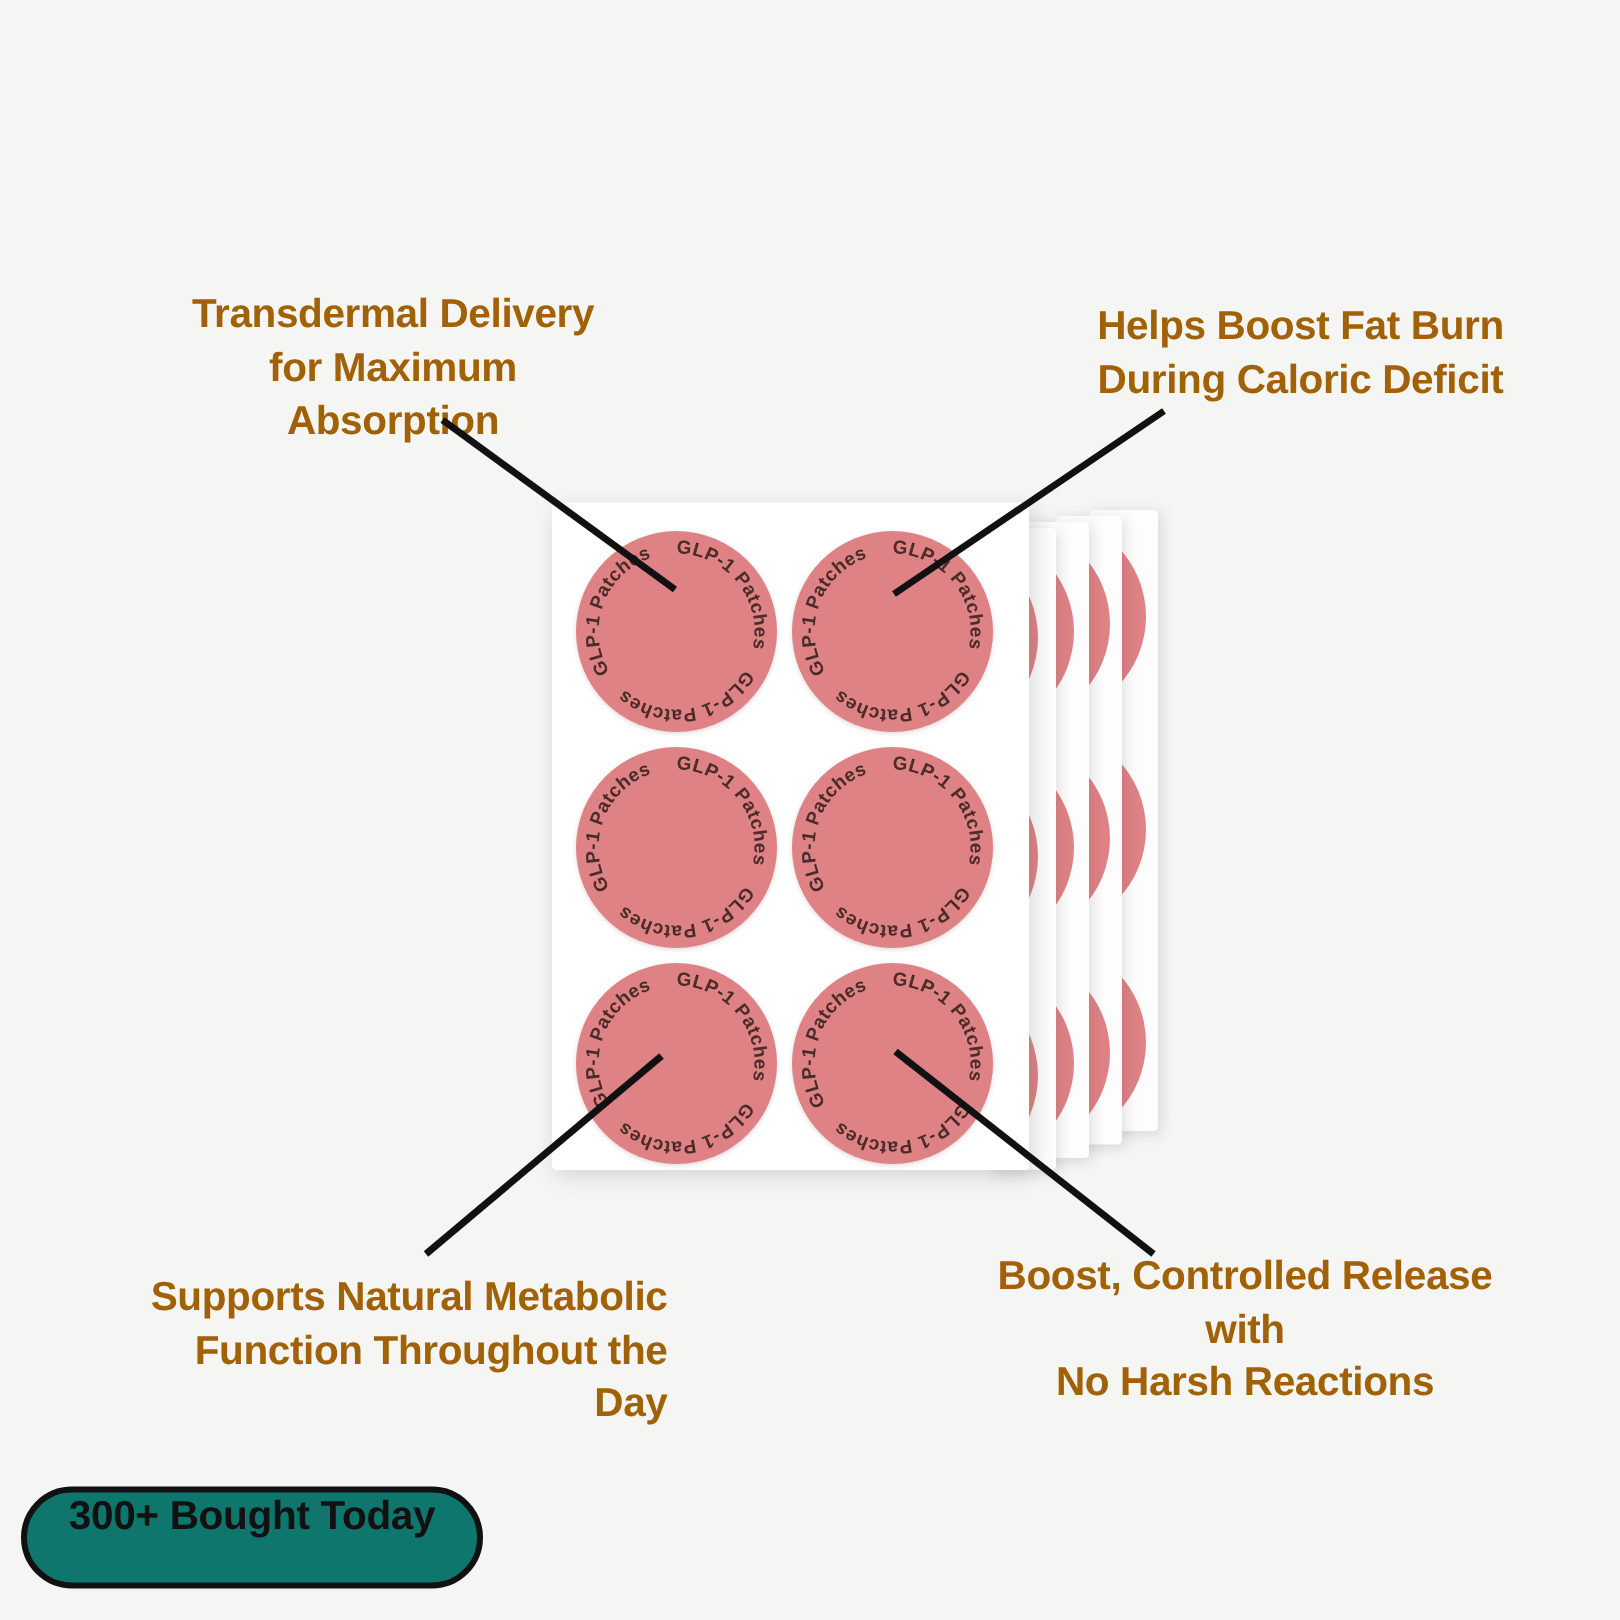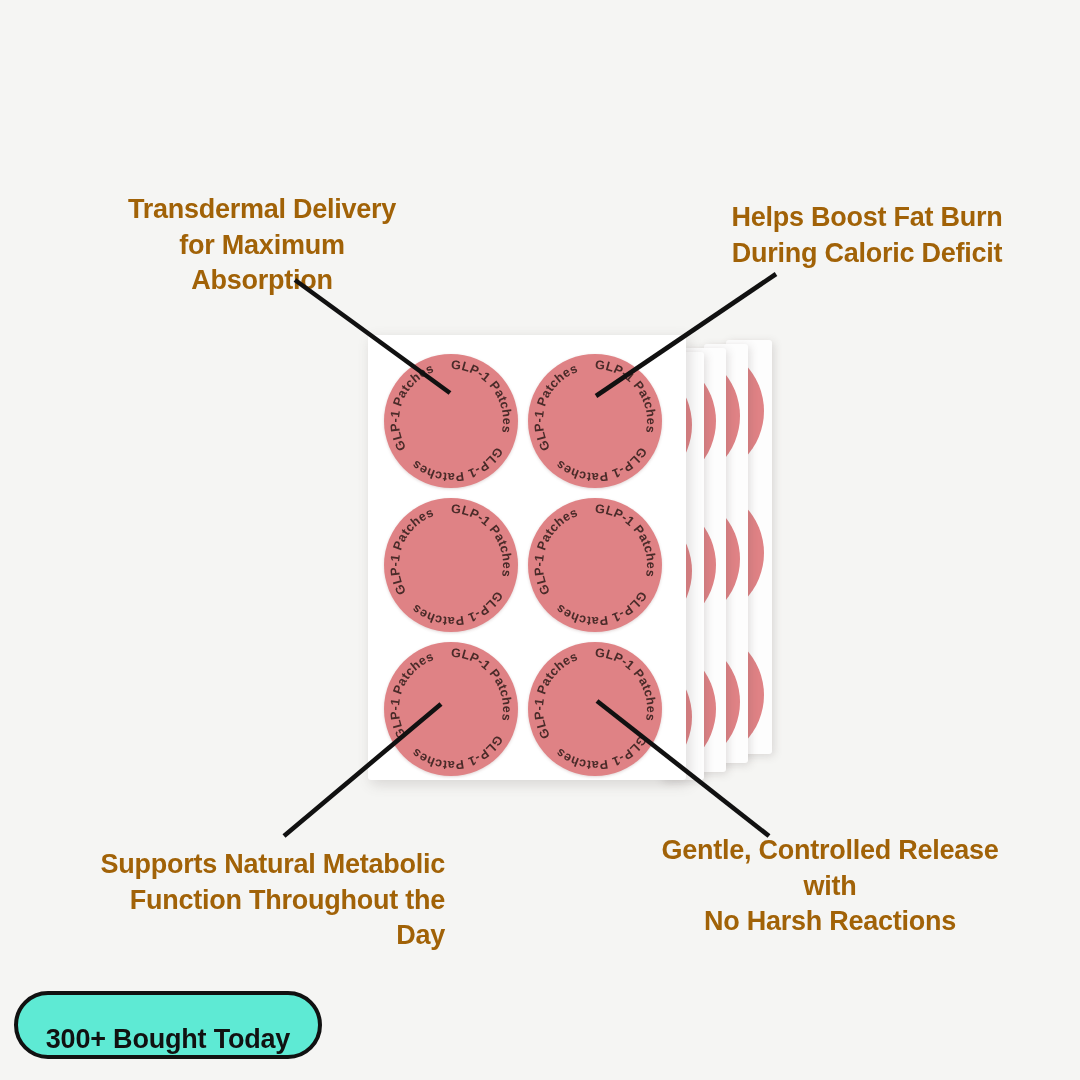--- a/index.html
+++ b/index.html
@@ -138,23 +138,23 @@
   
 
   #badge {
     position: absolute;
     left: 14px;
     top: 991px;
     width: 308px;
     height: 68px;
     border: 4.5px solid #111111;
     border-radius: 34px;
-    background: #5eead4;
+    background: #0f766e;
     display: flex;
-    align-items: flex-end;
+    align-items: flex-start;
     justify-content: center;
   }
 
   #badge-label {
     font-size: 27px;
     font-weight: 700;
     color: #111111;
     letter-spacing: -0.2px;
   }
 </style>
@@ -277,20 +277,20 @@
 
   <div class="callout callout-tl">Transdermal Delivery
 for Maximum Absorption</div>
 
   <div class="callout callout-tr">Helps Boost Fat Burn
 During Caloric Deficit</div>
 
   <div class="callout callout-bl">Supports Natural Metabolic
 Function Throughout the Day</div>
 
-  <div class="callout callout-br">Gentle, Controlled Release with
+  <div class="callout callout-br">Boost, Controlled Release with
 No Harsh Reactions</div>
 
   <div id="badge" style="border-color: rgb(17, 17, 17);">
     <span id="badge-label" style="color: rgb(17, 17, 17);">300+ Bought Today</span>
   </div>
 
 </div>
 
 </body></html>

